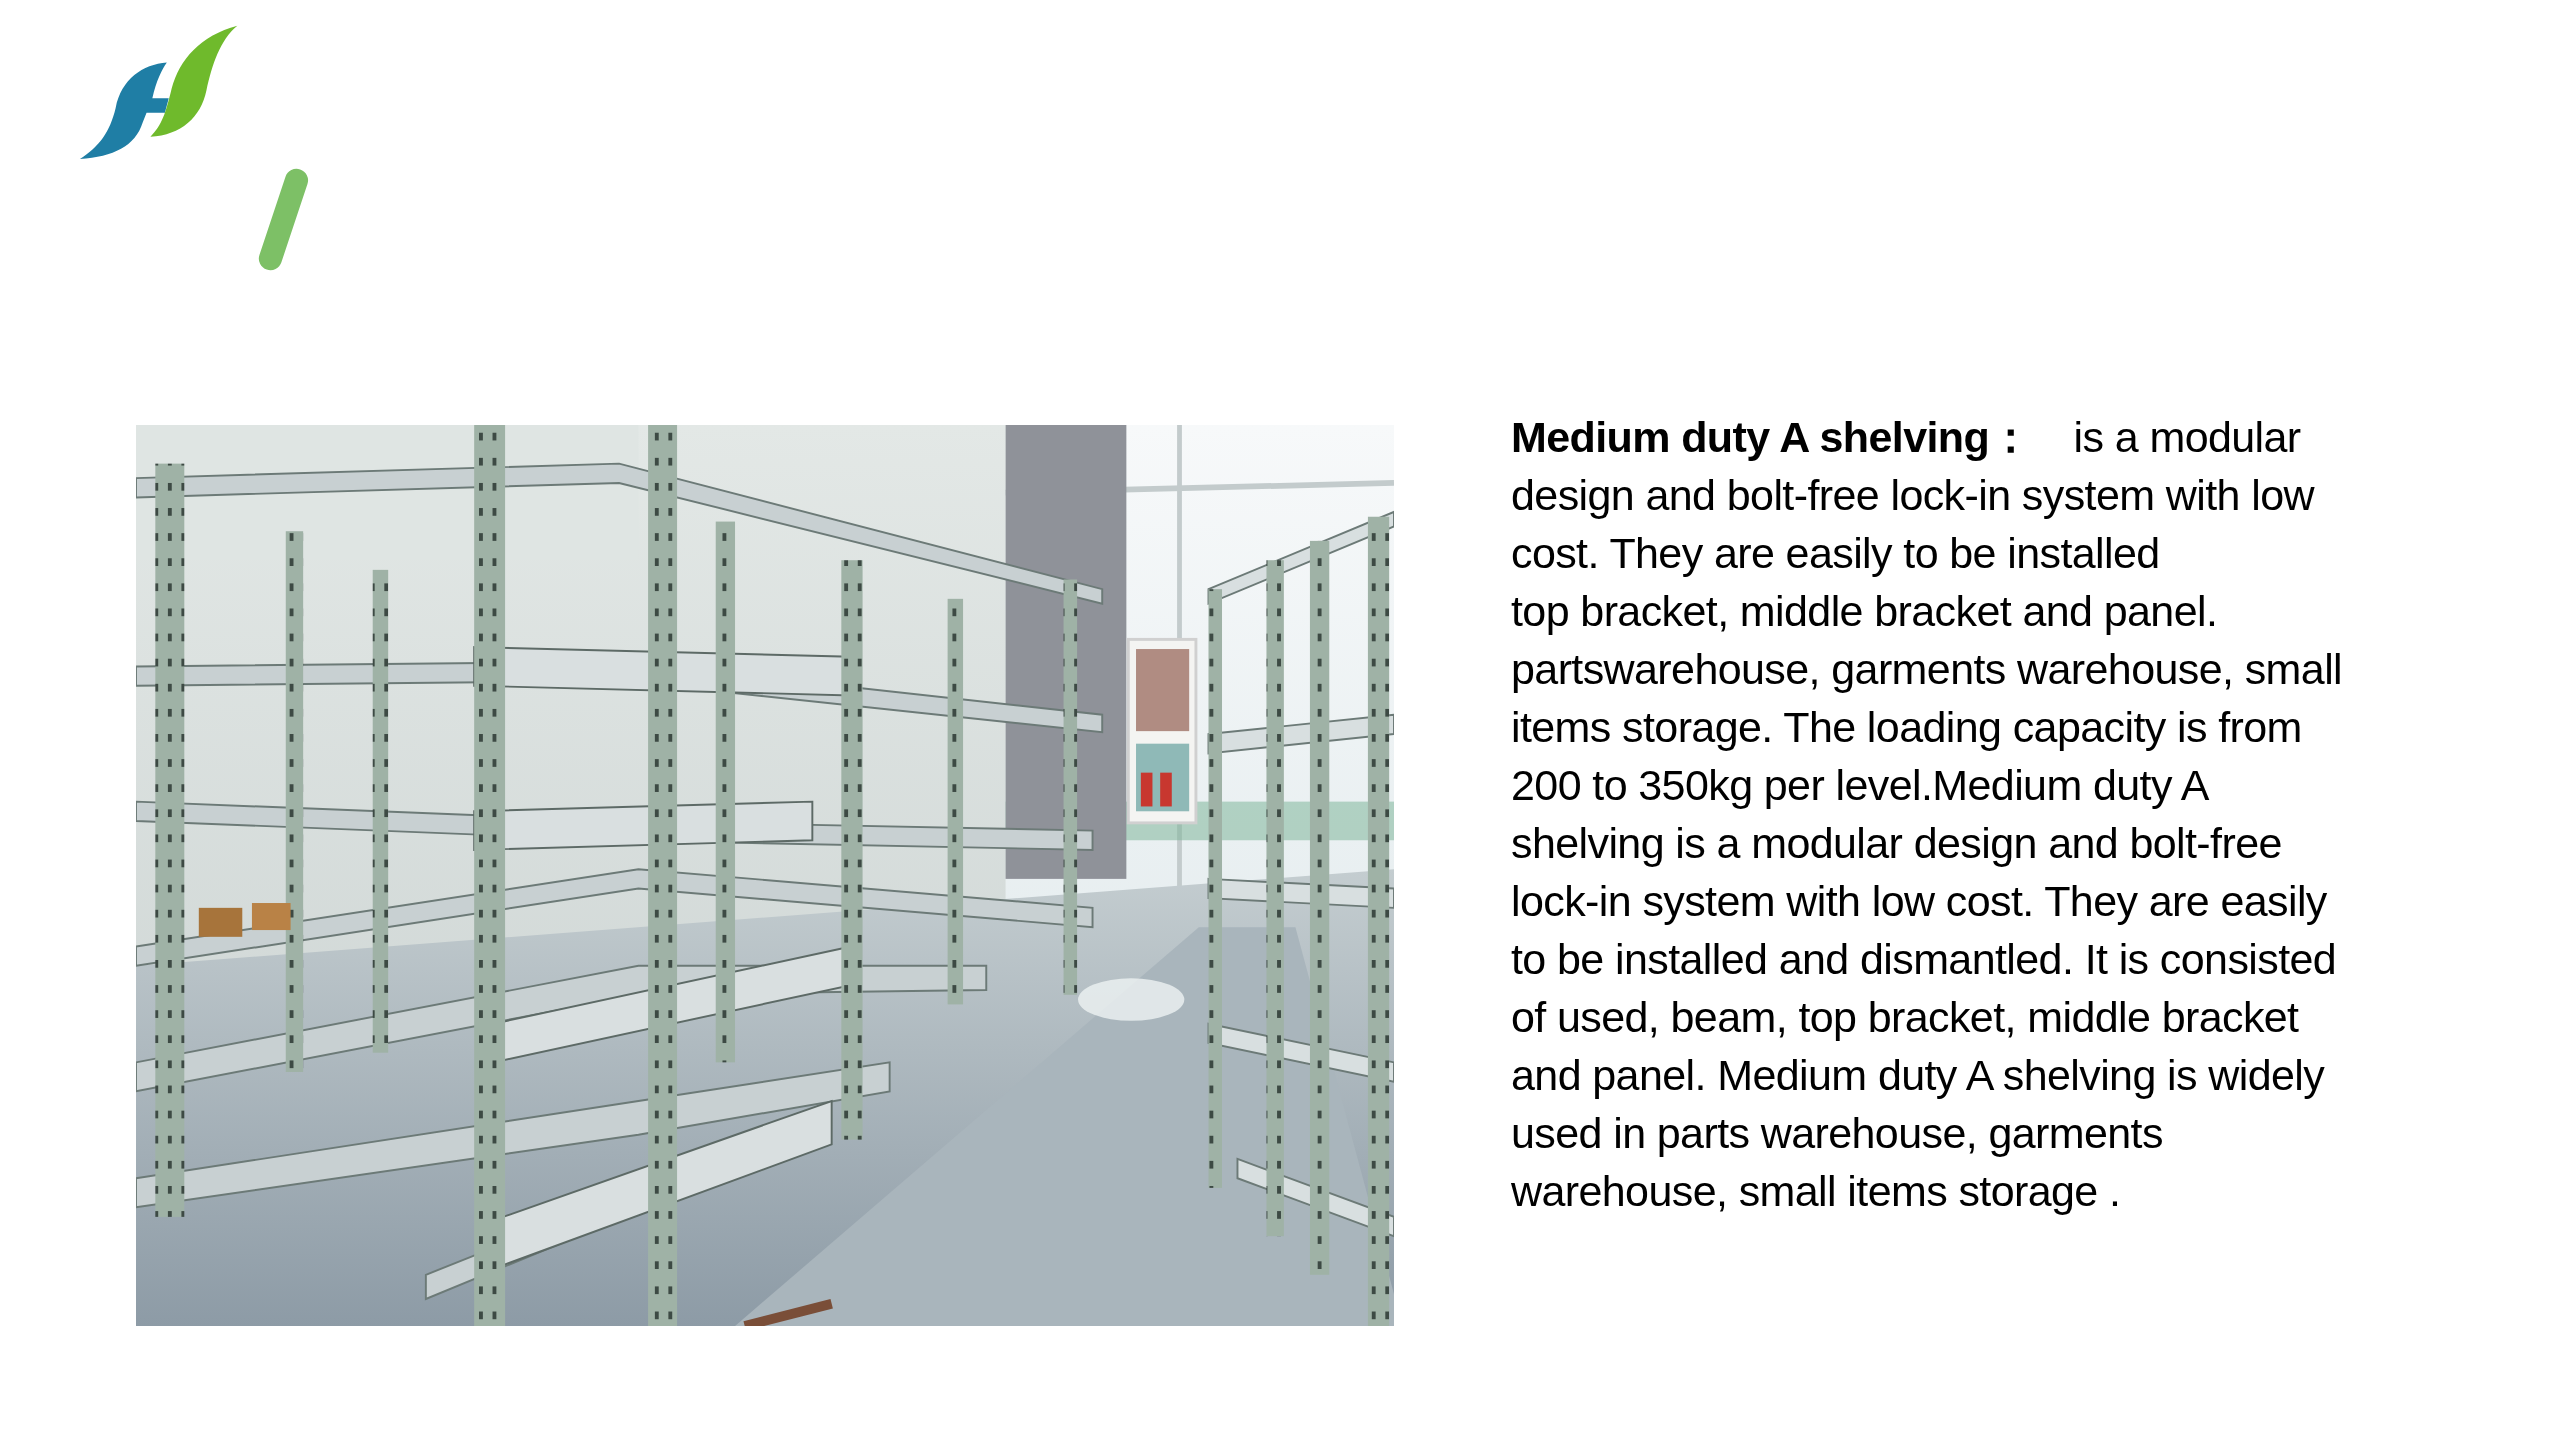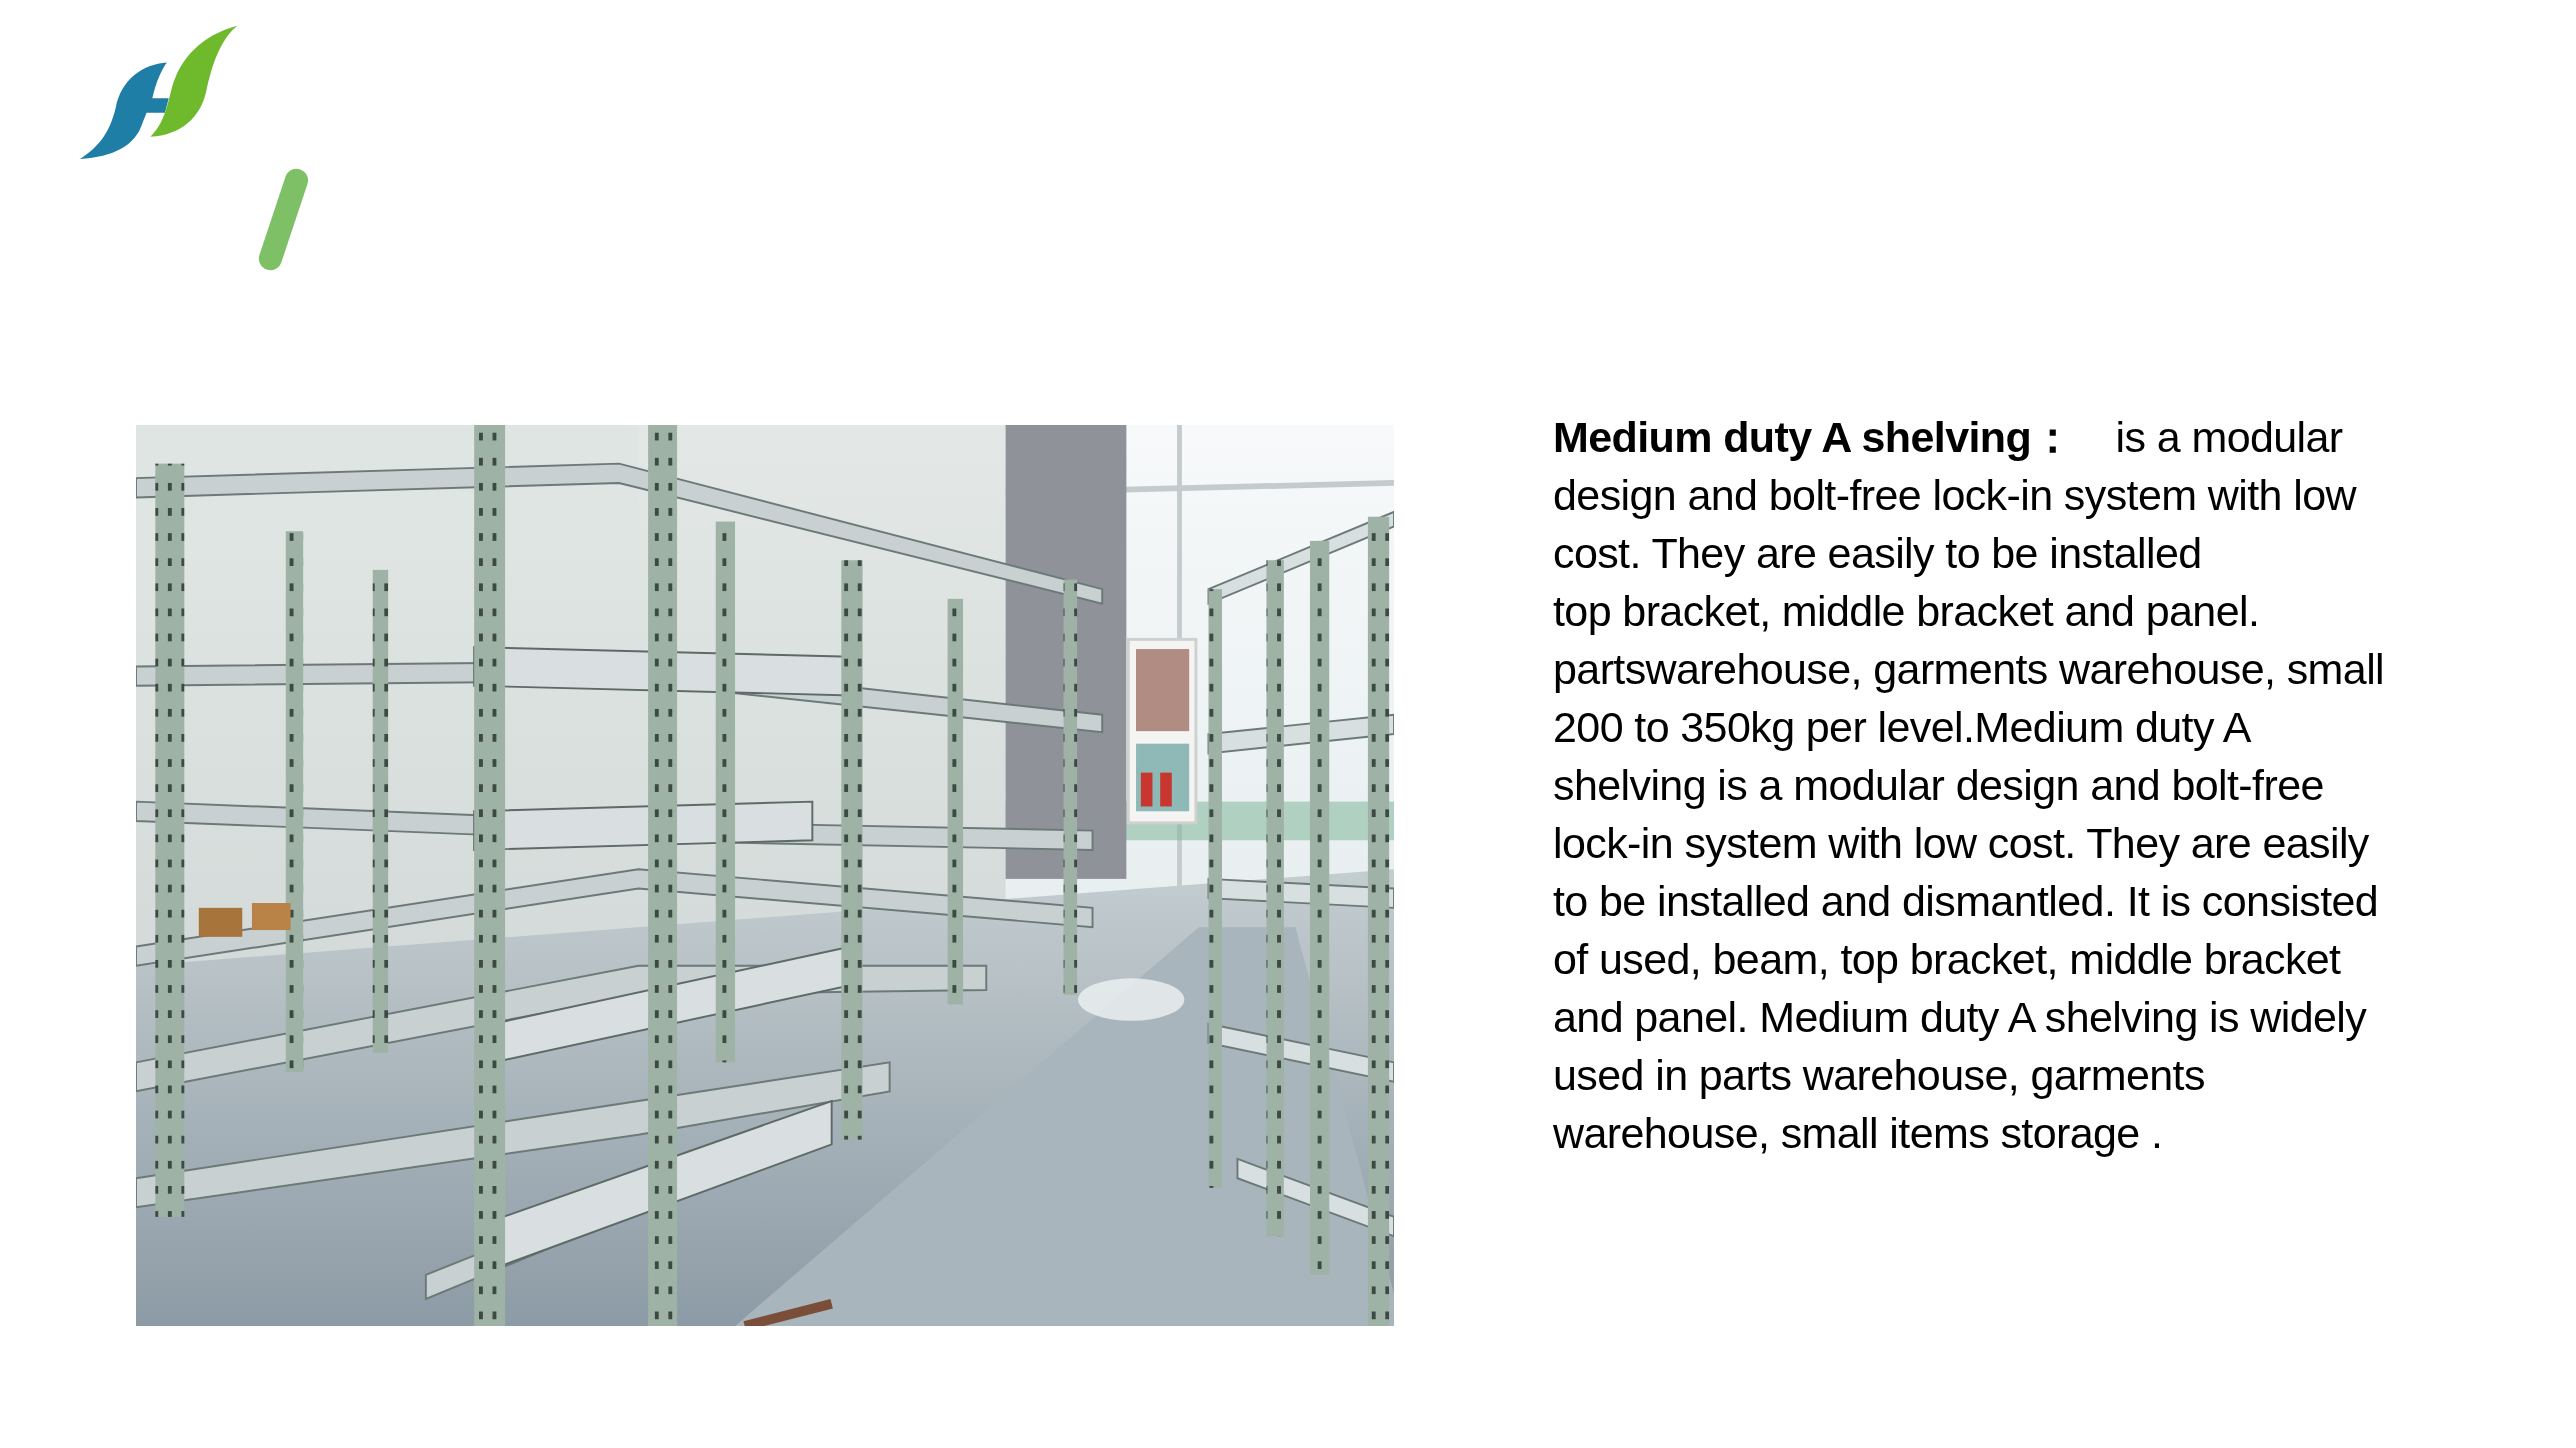--- a/index.html
+++ b/index.html
@@ -38,21 +38,21 @@
       width: 1258px;
       height: 901px;
       overflow: hidden;
       background: #b9c3c4;
     }
     .photo svg { display: block; width: 100%; height: 100%; }
 
     
     .desc {
       position: absolute;
-      left: 1553px;
+      left: 1511px;
       top: 408px;
       width: 966px;
       font-size: 43px;
       line-height: 58px;
       letter-spacing: -0.6px;
       white-space: nowrap;
     }
     .desc .line { display: block; height: 58px; }
     .desc .term { font-weight: bold; }
     .desc .gap { display: inline-block; width: 42px; }
@@ -167,20 +167,21 @@
 </div>
 
 <div class="desc">
   <span class="line">
     <span class="term">Medium duty A shelving：</span><span class="gap"></span><span>is a modular</span>
   </span>
   <span class="line">design and bolt-free lock-in system with low</span>
   <span class="line">cost. They are easily to be installed</span>
   <span class="line">top bracket, middle bracket and panel.</span>
   <span class="line">partswarehouse, garments warehouse, small</span>
+  <span class="line">items storage. The loading capacity is from</span>
   <span class="line">200 to 350kg per level.Medium duty A</span>
   <span class="line">shelving is a modular design and bolt-free</span>
   <span class="line">lock-in system with low cost. They are easily</span>
   <span class="line">to be installed and dismantled. It is consisted</span>
   <span class="line">of used, beam, top bracket, middle bracket</span>
   <span class="line">and panel. Medium duty A shelving is widely</span>
   <span class="line">used in parts warehouse, garments</span>
   <span class="line">warehouse, small items storage .</span>
 </div>
 

